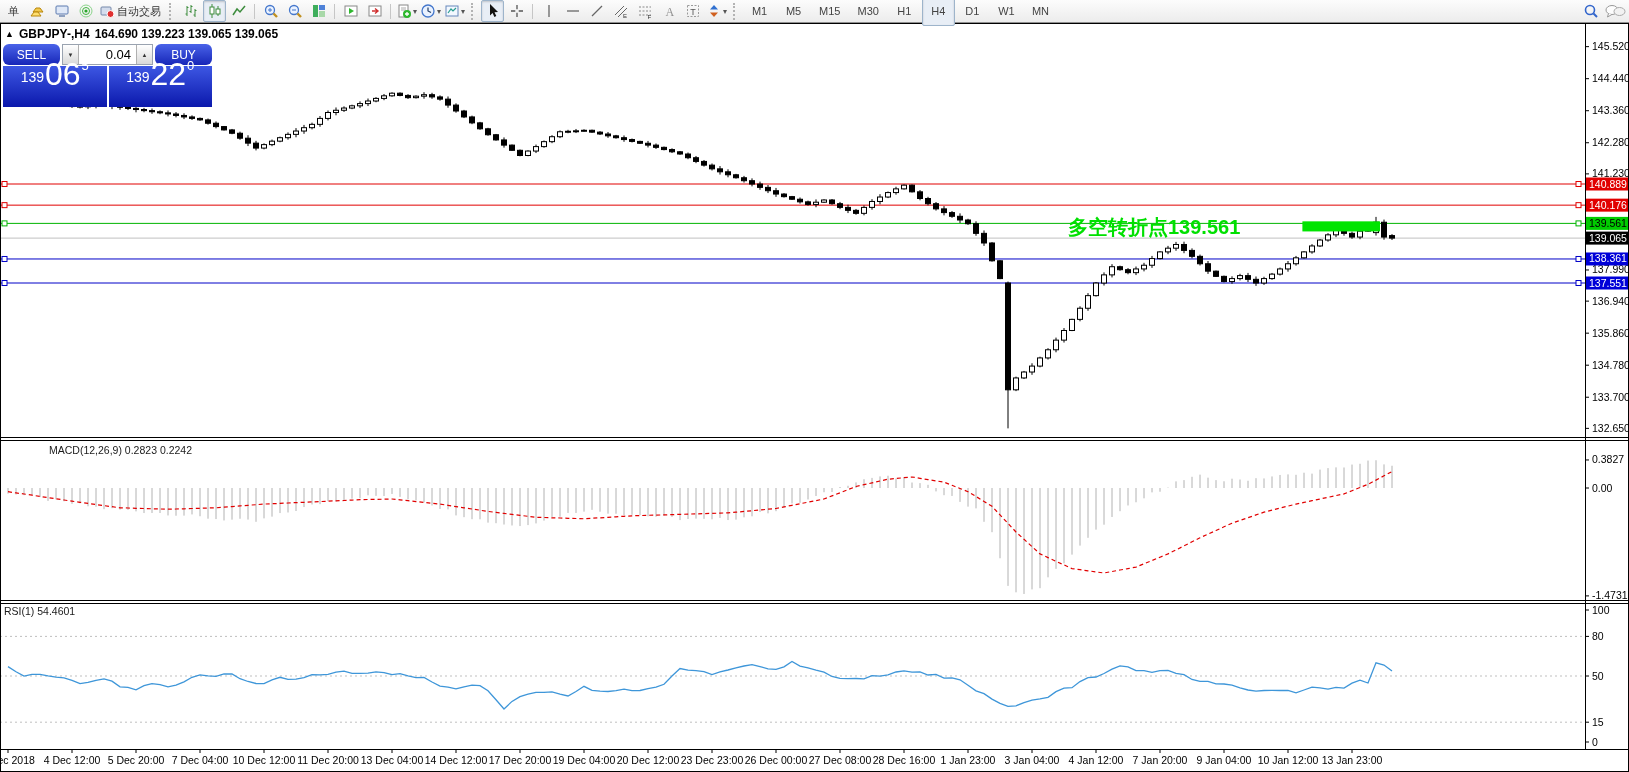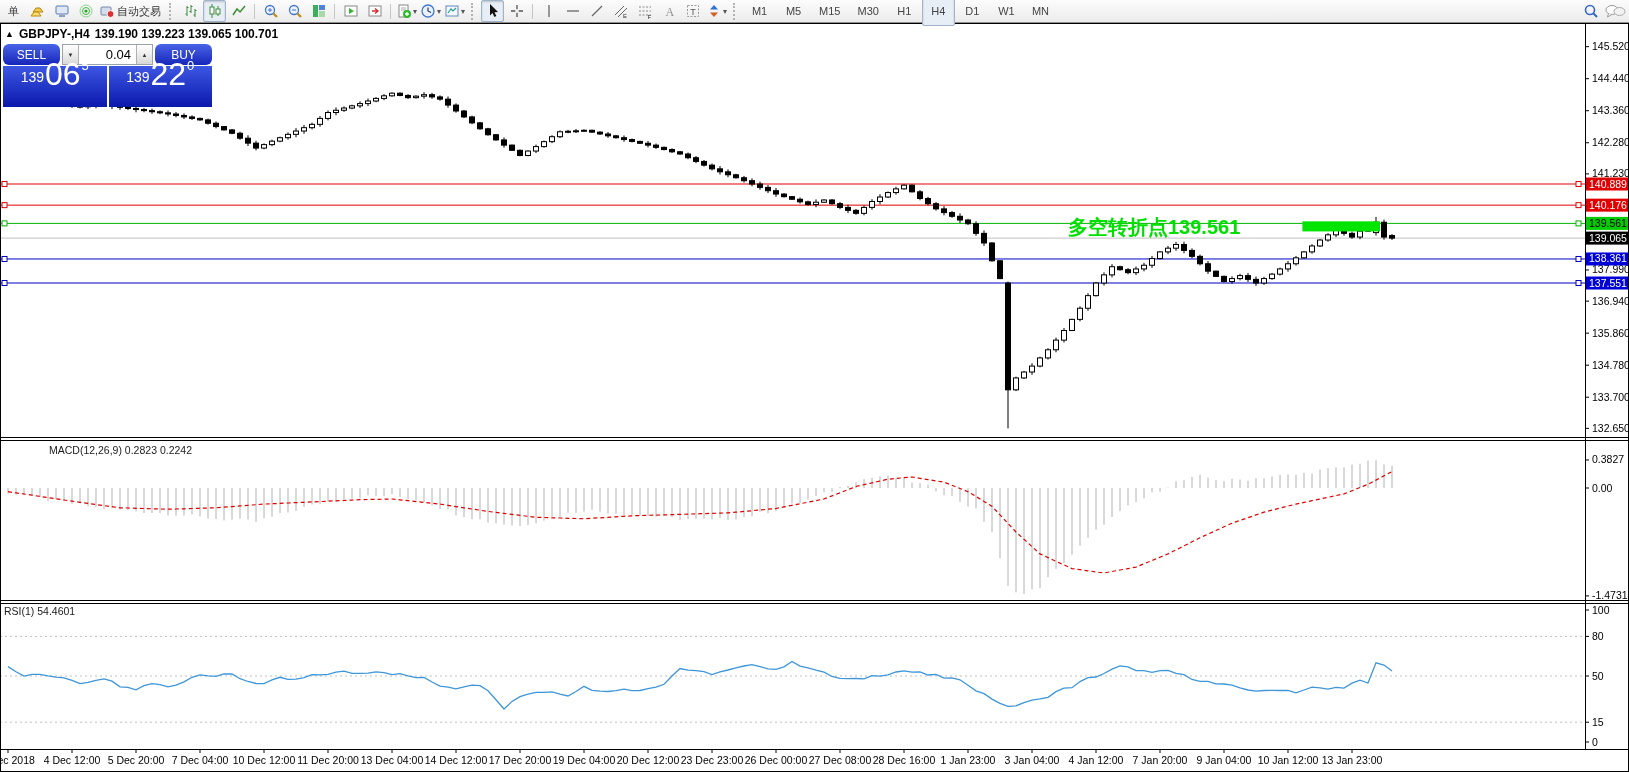--- a/index.html
+++ b/index.html
@@ -1000,21 +1000,21 @@
             <path d="M4.5 10.5 L3.5 14 L8 11.4" fill="#fdfdfd" stroke="#999"></path>
             <ellipse cx="15.5" cy="8.5" rx="5.5" ry="4" fill="#f2f2f2" stroke="#aaa"></ellipse>
           </svg>
         </span>
       </div>
     </div>
 
 <div id="symbol-title">
   <span class="caret">▲</span>
   <span>GBPJPY-,H4</span>
-  <span style="font-weight:bold">139.190 139.223 139.065 100.701</span>
+  <span style="font-weight:bold">164.690 139.223 139.065 139.065</span>
 </div>
 
 <div id="trade-panel">
   <div class="tp-row1">
     <div class="tp-btn">SELL</div>
     <div class="vol-wrap">
       <div class="vol-btn">▼</div>
       <div class="vol-val">0.04</div>
       <div class="vol-btn">▲</div>
     </div>

